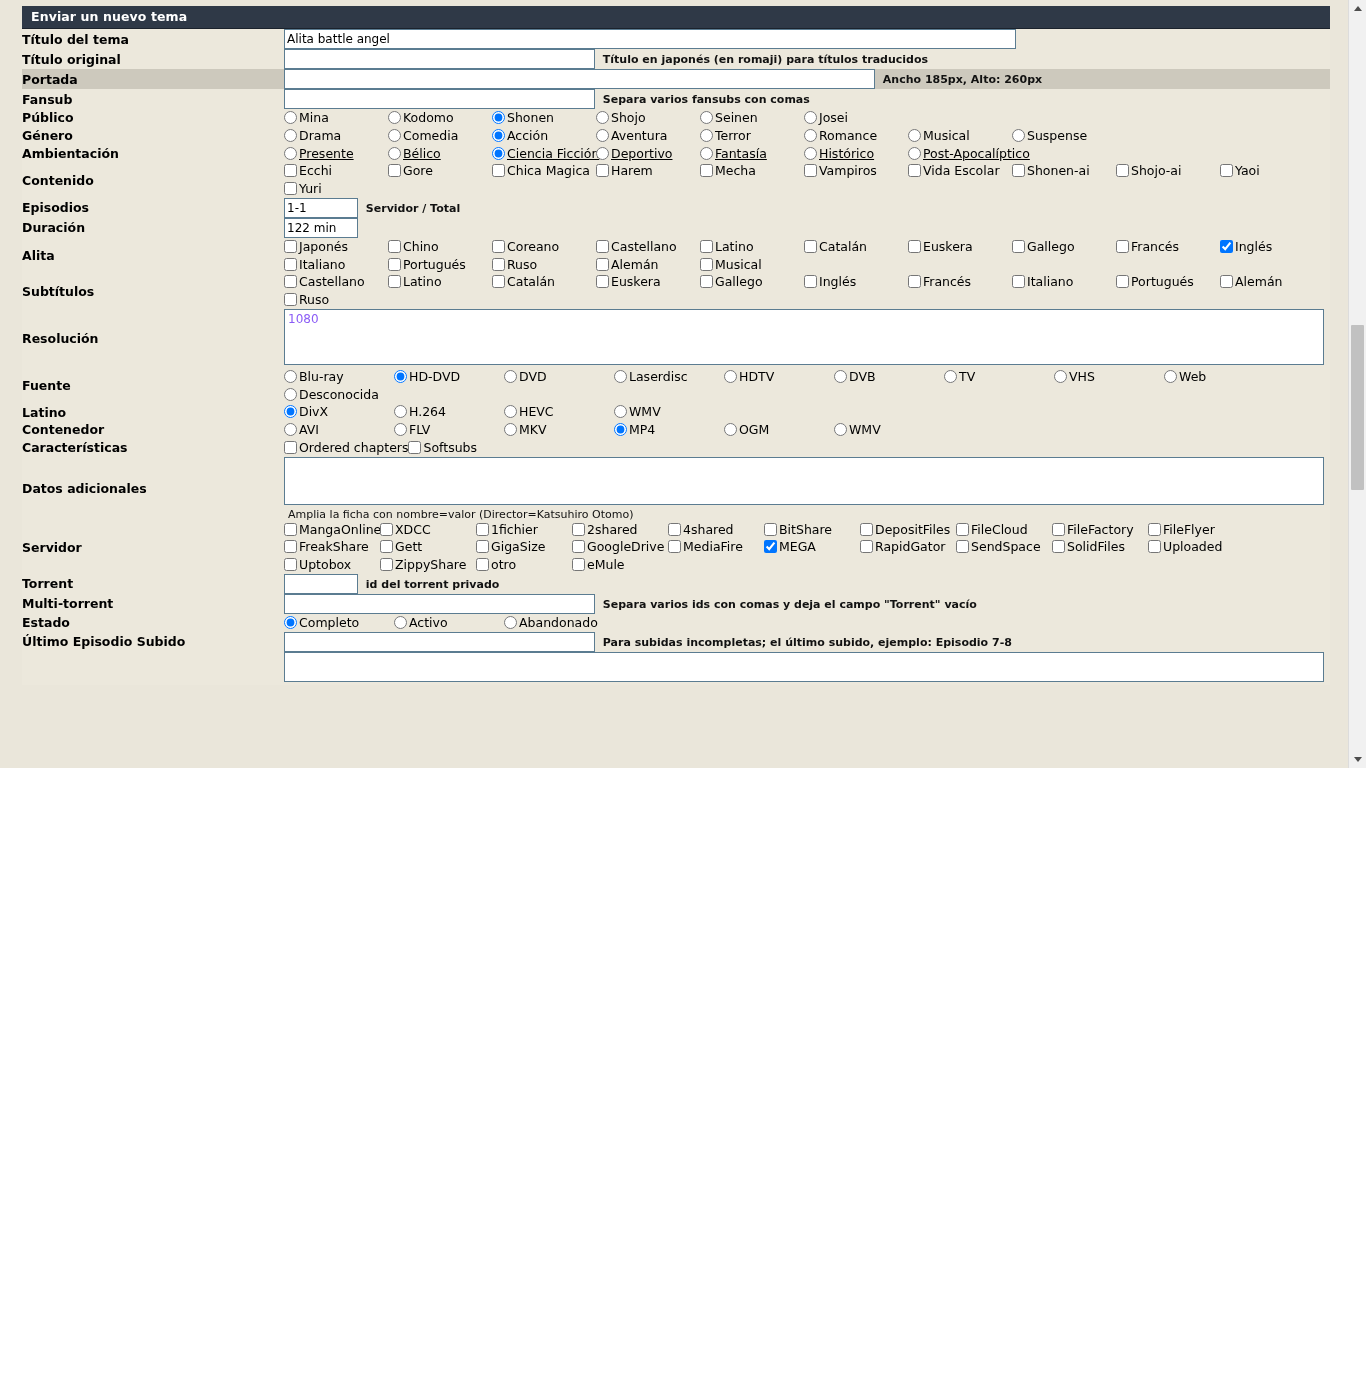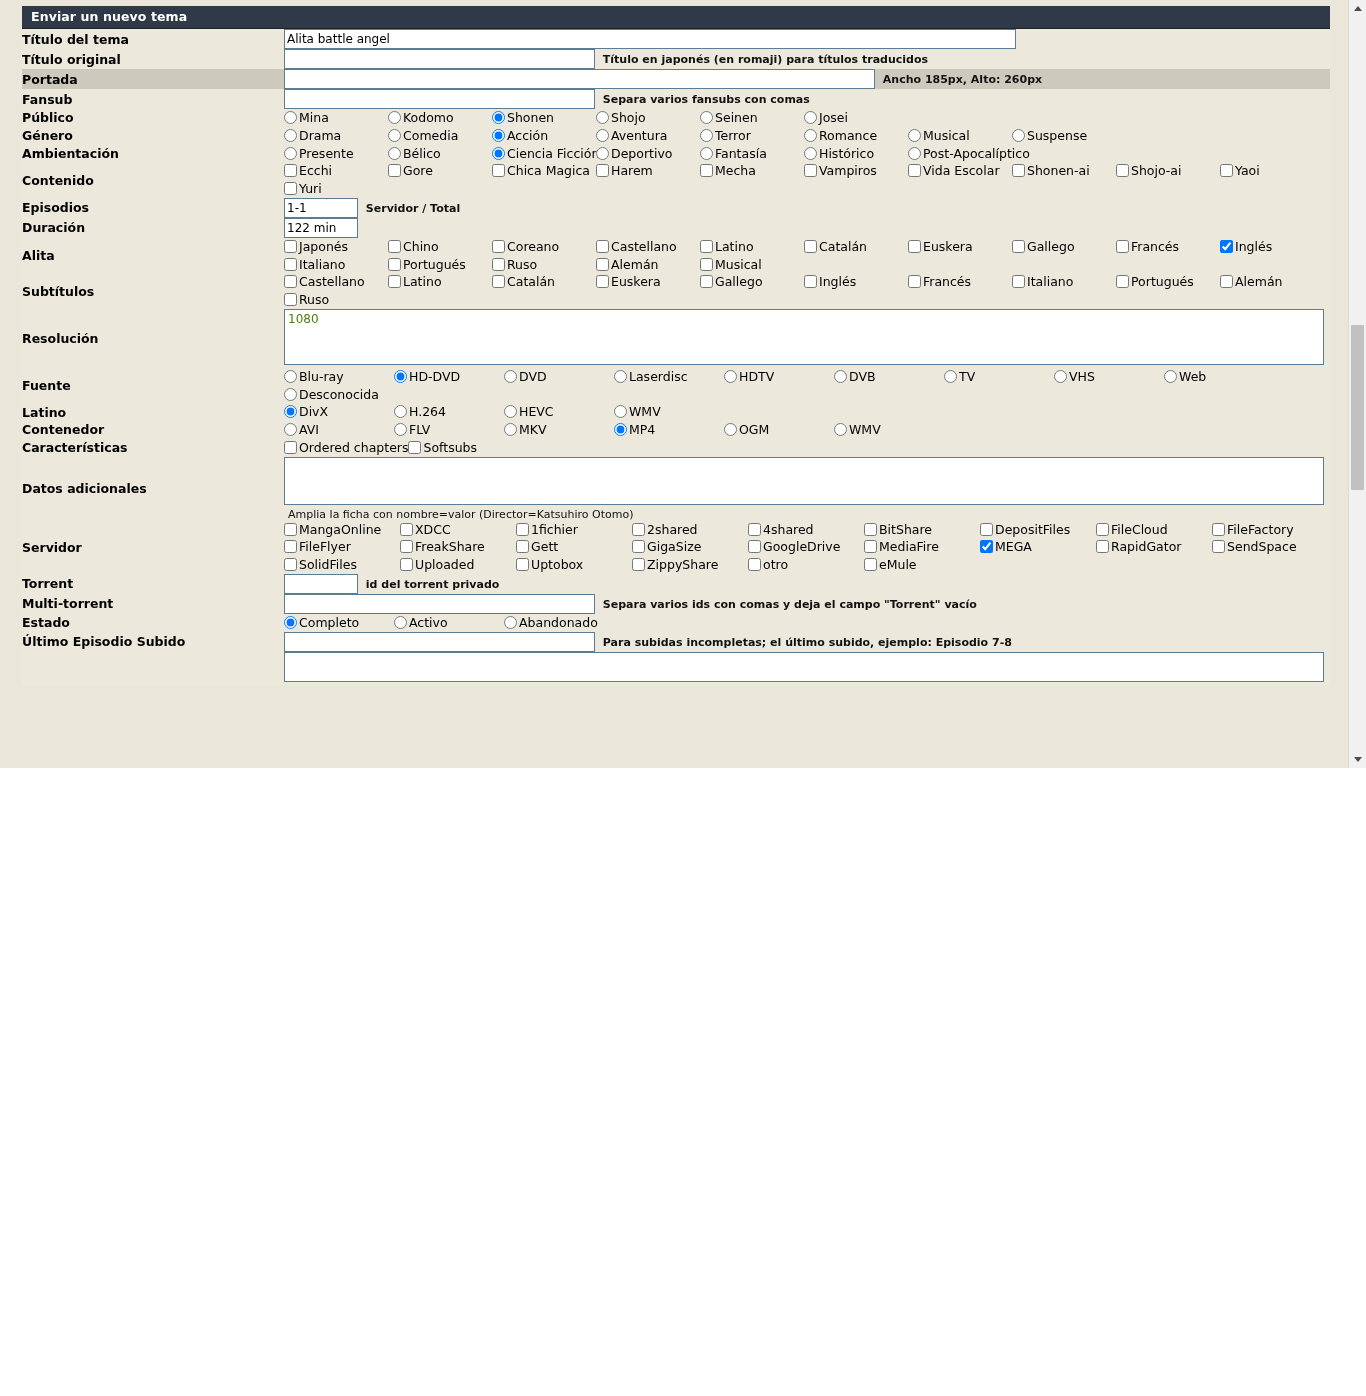--- a/index.html
+++ b/index.html
@@ -85,21 +85,21 @@
   }
   .in-title { width: 726px; }
   .in-mid   { width: 305px; }
   .in-small { width: 68px; }
   textarea {
     font-family: "DejaVu Sans", "Liberation Sans", sans-serif;
     font-size: 12px;
     border: 1px solid #5b7c91;
     background: #ffffff;
     padding: 2px 3px;
-    color: #4d7c0f;
+    color: #8b5cf6;
     resize: none;
     box-sizing: border-box;
   }
   .ta-res { width: 1040px; height: 56px; }
   .ta-dat { width: 1040px; height: 48px; }
   .ta-bottom { width: 1040px; height: 30px; }
 
   .hint {
     font-size: 11px;
     color: #111;
@@ -116,24 +116,24 @@
     white-space: nowrap;
     margin: 0;
     padding: 2px 0;
   }
   .opt input { margin: 0 2px 0 0; vertical-align: -2px; }
   .opt span { vertical-align: middle; }
 
   
   .c-pub   { width: 104px; }
   .c-gen   { width: 104px; }
-  .c-amb   { width: 104px; }
+  .c-amb   { width: 104px; text-decoration: underline; }
   .c-cont  { width: 104px; }
   .c-aud   { width: 104px; }
-  .c-srv   { width: 116px; }
+  .c-srv   { width: 96px; }
   .w-wide  { width: 110px; }
 
   .opts-row { padding: 1px 0 1px 0; }
   .opts-row .opt { box-sizing: border-box; }
 
   
   .scrollbar {
     position: absolute;
     right: 0; top: 0;
     width: 17px; height: 768px;

